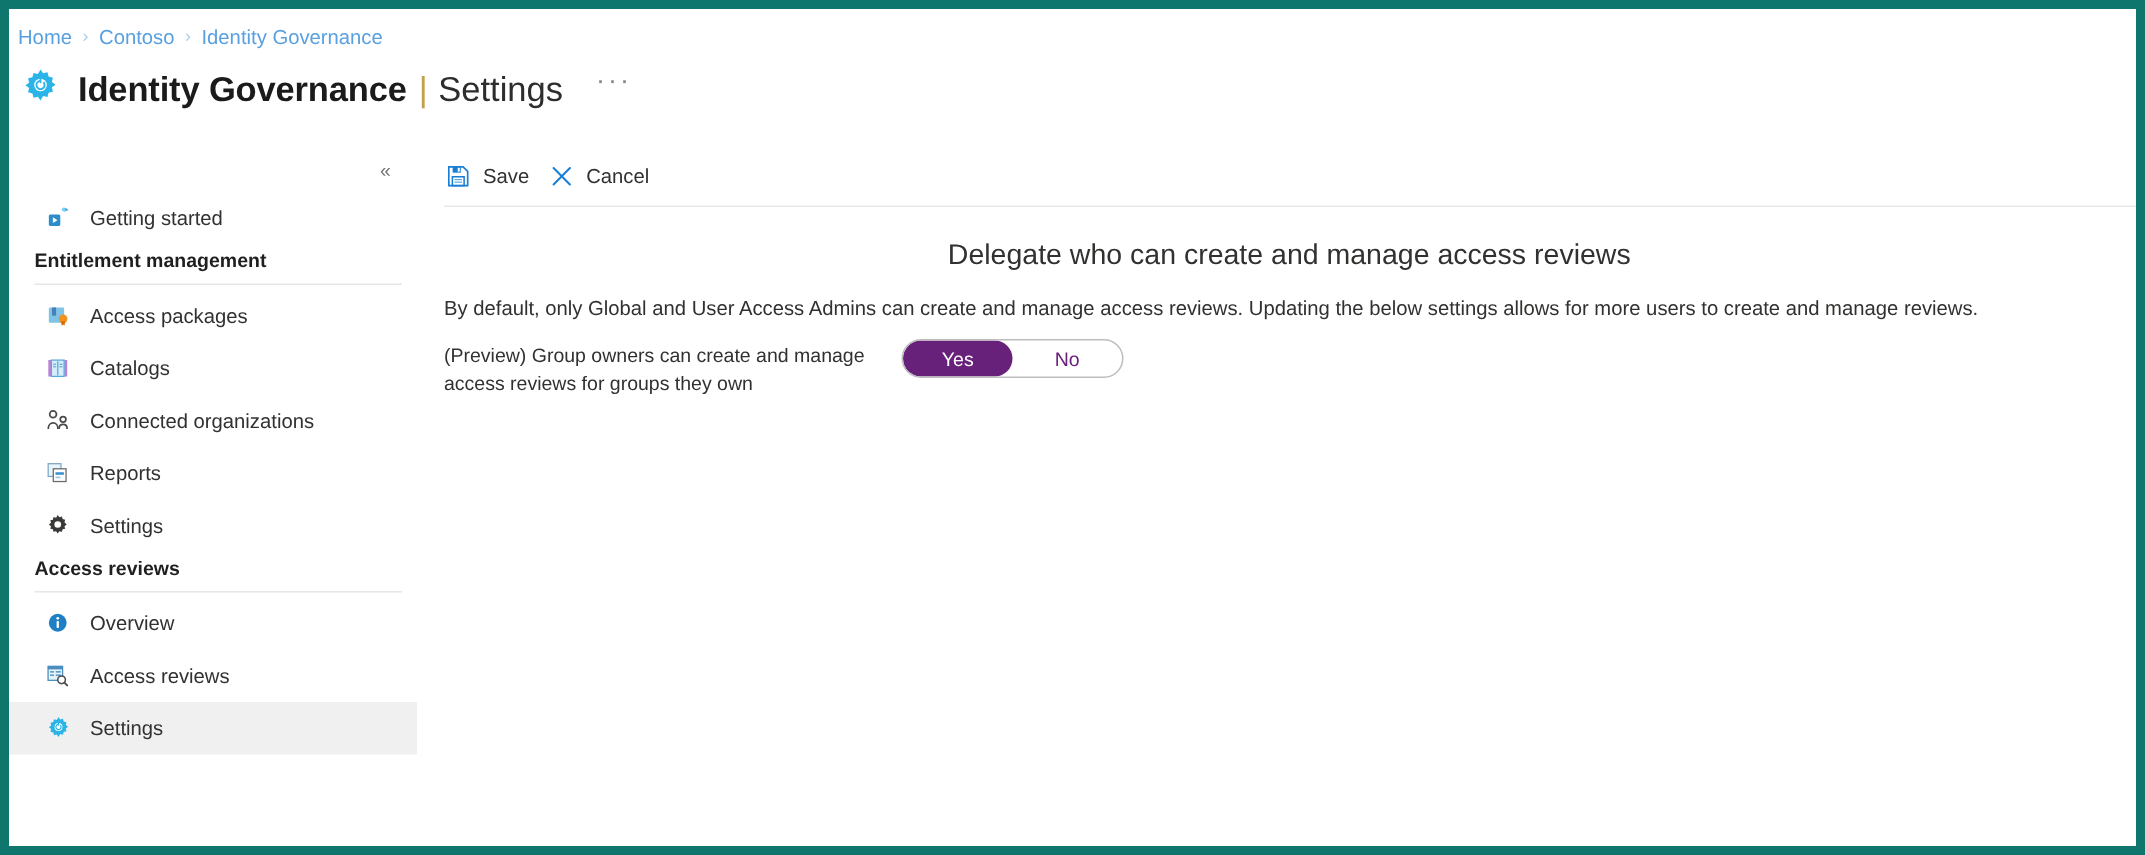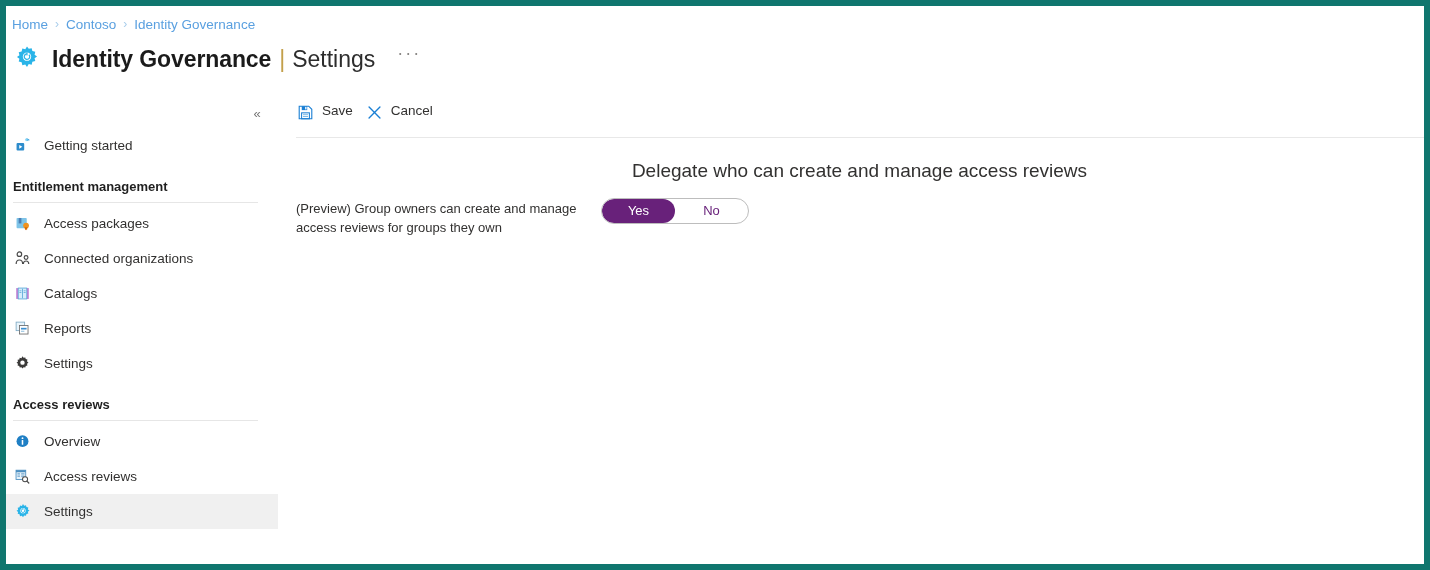--- a/index.html
+++ b/index.html
@@ -102,38 +102,37 @@
     user-select: none;
   }
   .nav-list {
     position: absolute;
     left: 0; top: 32px; right: 0;
   }
   .nav-item {
     display: flex;
     align-items: center;
     height: 35px;
-    padding-left: 7px;
+    padding-left: 23px;
     cursor: pointer;
   }
   .nav-item.selected { background: #f0f0f0; }
   .nav-icon {
     width: 19px; height: 19px;
     flex: 0 0 19px;
     margin-right: 12px;
     display: flex; align-items: center; justify-content: center;
   }
   .nav-label {
     font-size: 13.5px;
     color: #323130;
     white-space: nowrap;
   }
   .nav-section {
-    padding-left: 7px;
-    margin-top: 13px;
+    padding-left: 17px;
   }
   .nav-section-title {
     font-size: 13px;
     font-weight: bold;
     color: #1f1f1f;
     height: 21px;
     line-height: 21px;
     white-space: nowrap;
   }
   .nav-section-rule {
@@ -152,21 +151,21 @@
     bottom: 1px;
   }
   .command-bar {
     display: flex;
     align-items: center;
     height: 38px;
     padding-top: 4px;
   }
   .cmd-btn {
     display: flex;
-    align-items: flex-start;
+    align-items: center;
     height: 28px;
     margin-right: 12px;
     cursor: pointer;
     background: none;
     border: none;
     padding: 0;
     font-family: inherit;
   }
   .cmd-icon {
     width: 19px; height: 19px;
@@ -302,48 +301,48 @@
             <rect x="5.5" y="3.5" width="3.2" height="6.4" fill="#4a7fb5"></rect>
             <circle cx="14.2" cy="12.4" r="3.4" fill="#f0921f"></circle>
             <path fill="#d96a00" d="M12.6 14.4h3.2l-.5 3.4-1.1-.9-1.1.9z"></path>
           </svg>
         </span>
         <span class="nav-label">Access packages</span>
       </div>
 
       <div class="nav-item">
         <span class="nav-icon">
-          <svg width="18" height="18" viewBox="0 0 20 20">
-            <circle cx="6" cy="4.6" r="2.5" fill="none" stroke="#4a4a4a" stroke-width="1.3"></circle>
-            <path d="M2.4 15.5c0-2.6 1.6-4.4 3.6-4.4s3.6 1.8 3.6 4.4" fill="none" stroke="#4a4a4a" stroke-width="1.3"></path>
-            <circle cx="13.4" cy="8.4" r="2.1" fill="none" stroke="#4a4a4a" stroke-width="1.3"></circle>
-            <path d="M10.4 15.5c0-2 1.3-3.3 3-3.3s3 1.3 3 3.3" fill="none" stroke="#4a4a4a" stroke-width="1.3"></path>
-          </svg>
-        </span>
-        <span class="nav-label">Connected organizations</span>
-      </div>
-
-      <div class="nav-item">
-        <span class="nav-icon">
           <svg width="17" height="17" viewBox="0 0 20 20">
             <path d="M2.6 3.6h2.2v12.8H2.6z" fill="#c07fd4"></path>
             <path d="M15.2 3.6h2.2v12.8h-2.2z" fill="#c07fd4"></path>
             <rect x="5" y="3.6" width="10" height="12.8" fill="#d6eefb" stroke="#5ba8d8" stroke-width="1"></rect>
             <rect x="9.5" y="4.4" width="1" height="11.2" fill="#5ba8d8"></rect>
             <rect x="6.3" y="6.4" width="2.4" height="0.9" fill="#5ba8d8"></rect>
             <rect x="6.3" y="8.4" width="2.4" height="0.9" fill="#5ba8d8"></rect>
             <rect x="11.3" y="6.4" width="2.4" height="0.9" fill="#5ba8d8"></rect>
             <rect x="11.3" y="8.4" width="2.4" height="0.9" fill="#5ba8d8"></rect>
           </svg>
         </span>
         <span class="nav-label">Catalogs</span>
       </div>
 
       <div class="nav-item">
         <span class="nav-icon">
+          <svg width="18" height="18" viewBox="0 0 20 20">
+            <circle cx="6" cy="4.6" r="2.5" fill="none" stroke="#4a4a4a" stroke-width="1.3"></circle>
+            <path d="M2.4 15.5c0-2.6 1.6-4.4 3.6-4.4s3.6 1.8 3.6 4.4" fill="none" stroke="#4a4a4a" stroke-width="1.3"></path>
+            <circle cx="13.4" cy="8.4" r="2.1" fill="none" stroke="#4a4a4a" stroke-width="1.3"></circle>
+            <path d="M10.4 15.5c0-2 1.3-3.3 3-3.3s3 1.3 3 3.3" fill="none" stroke="#4a4a4a" stroke-width="1.3"></path>
+          </svg>
+        </span>
+        <span class="nav-label">Connected organizations</span>
+      </div>
+
+      <div class="nav-item">
+        <span class="nav-icon">
           <svg width="17" height="17" viewBox="0 0 20 20">
             <rect x="2.5" y="2.5" width="10" height="10" fill="#e9f4fb" stroke="#7fa9c4" stroke-width="1"></rect>
             <rect x="6.5" y="6.5" width="10" height="10" fill="#ffffff" stroke="#6b6b6b" stroke-width="1"></rect>
             <rect x="8.2" y="9.2" width="6.6" height="2" fill="#3c8fd0"></rect>
             <rect x="8.2" y="12.6" width="4" height="1.4" fill="#9ec8e4"></rect>
           </svg>
         </span>
         <span class="nav-label">Reports</span>
       </div>
 
@@ -427,20 +426,21 @@
           <svg width="17" height="17" viewBox="0 0 20 20">
             <path d="M3.6 3.6l12.8 12.8M16.4 3.6L3.6 16.4" stroke="#1a7fd4" stroke-width="1.6" stroke-linecap="round"></path>
           </svg>
         </span>
         <span class="cmd-label">Cancel</span>
       </button>
     </div>
     <div class="cmd-rule"></div>
 
     <h2 class="section-heading">Delegate who can create and manage access reviews</h2>
+    <p class="section-desc">By default, only Global and User Access Admins can create and manage access reviews. Updating the below settings allows for more users to create and manage reviews.</p>
 
     <div class="setting-row">
       <div class="setting-label">(Preview) Group owners can create and manage access reviews for groups they own</div>
       <div class="toggle">
         <div class="toggle-opt on">Yes</div>
         <div class="toggle-opt off">No</div>
       </div>
     </div>
 
   </main>

